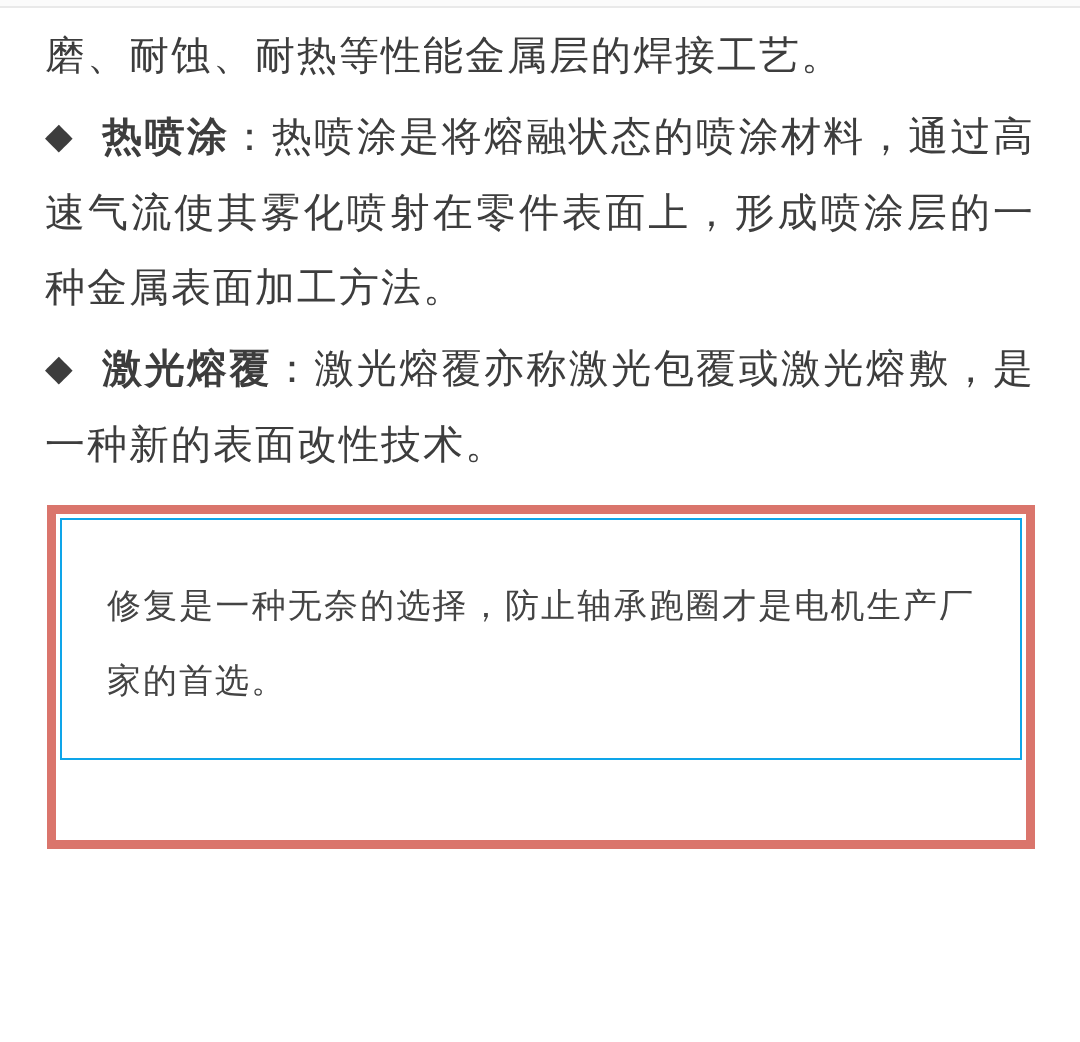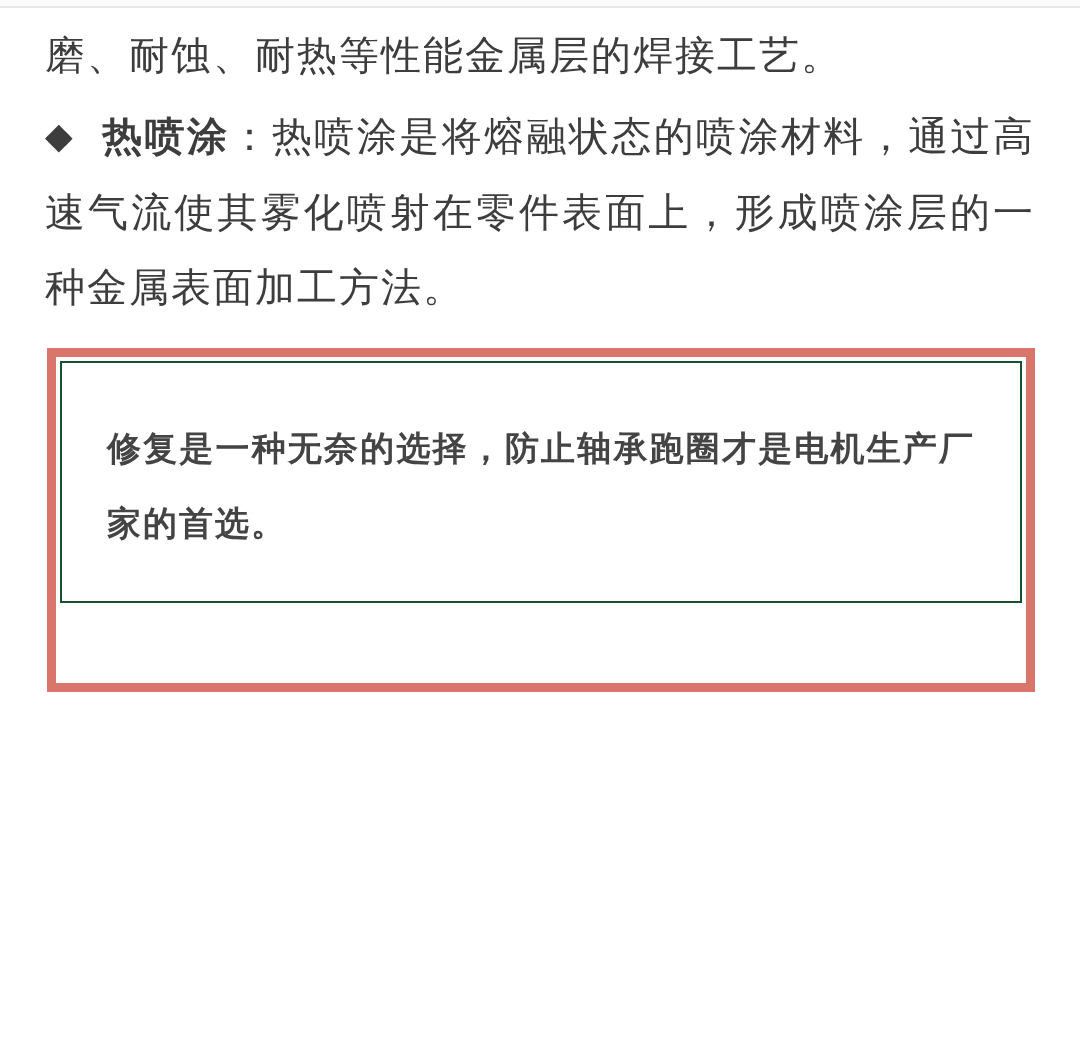--- a/index.html
+++ b/index.html
@@ -53,24 +53,23 @@
   }
 
   .callout-outer {
     margin: 23px 0 0 2px;
     border: 9px solid #da756c;
     padding: 4px 4px 80px 4px;
     background: #ffffff;
   }
 
   .callout-inner {
-    border: 2px solid #14532d;
+    border: 2px solid #0ea5e9;
     padding: 48px 45px 40px 45px;
     background: #ffffff;
-    font-weight: bold;
   }
 
   .callout-text {
     font-size: 34px;
     line-height: 75px;
     letter-spacing: 2px;
     color: #444444;
     text-align: justify;
     text-justify: inter-ideograph;
   }
@@ -85,20 +84,24 @@
   <p class="para">
     <span>磨、耐蚀、耐热等性能金属层的焊接工艺。</span>
   </p>
 
   <p class="para">
     <span class="bullet">◆</span>
     <span class="term">热喷涂</span><span class="colon">：</span><span>热喷涂是将熔融状态的喷涂材料，通过高速气流使其雾化喷射在零件表面上，形成喷涂层的一种金属表面加工方法。</span>
   </p>
 
 
+  <p class="para">
+    <span class="bullet">◆</span>
+    <span class="term">激光熔覆</span><span class="colon">：</span><span>激光熔覆亦称激光包覆或激光熔敷，是一种新的表面改性技术。</span>
+  </p>
 
   <div class="callout-outer">
     <div class="callout-inner">
       <p class="callout-text">修复是一种无奈的选择，防止轴承跑圈才是电机生产厂家的首选。</p>
     </div>
   </div>
 
 </main>
 
 </body></html>

